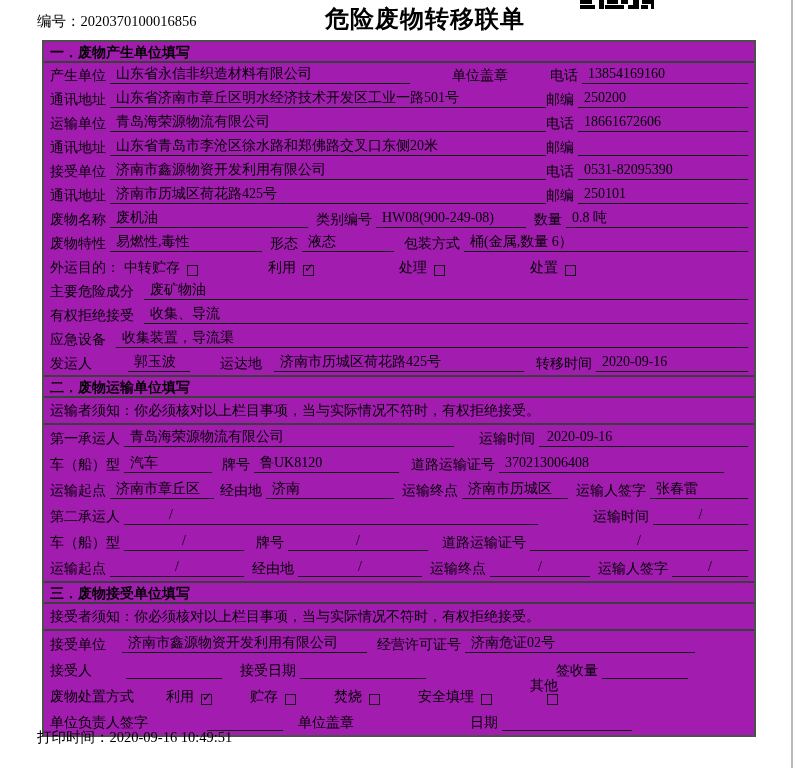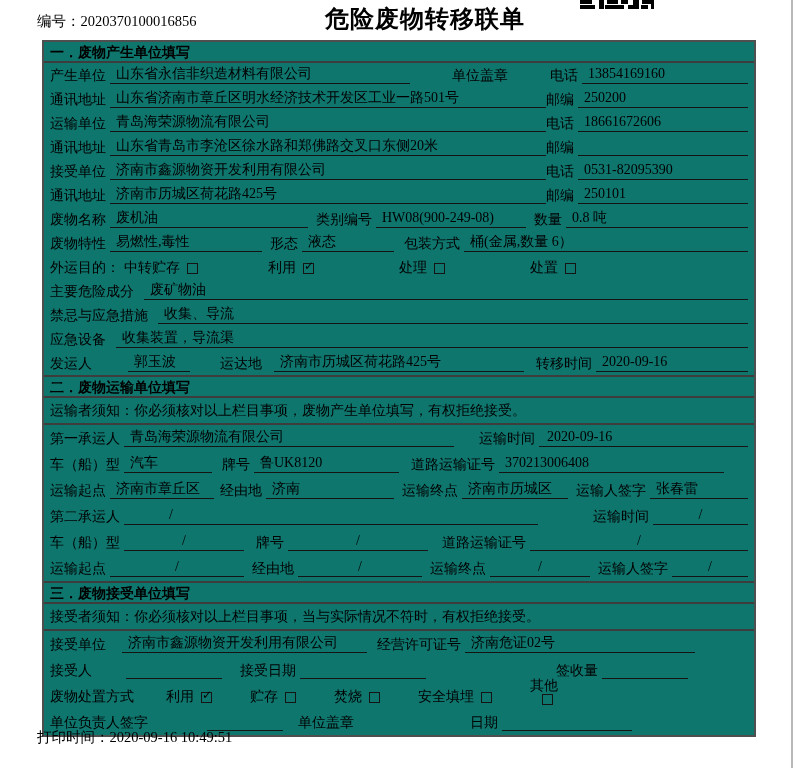--- a/index.html
+++ b/index.html
@@ -6,38 +6,38 @@
   body{
     width:796px;height:768px;background:#ffffff;position:relative;
     font-family:"Liberation Serif","DejaVu Serif",serif;color:#000;overflow:hidden;
   }
   .serial{position:absolute;left:37px;top:12px;font-size:14.5px;white-space:nowrap}
   .doc-title{position:absolute;left:0;top:3px;width:850px;text-align:center;
     font-size:24px;font-weight:bold;letter-spacing:1px}
   .qr{position:absolute;left:580px;top:0;line-height:0}
   .page-edge{position:absolute;left:791px;top:0;width:2px;height:768px;background:#b9b9b9}
   .form{position:absolute;left:42px;top:40px;width:714px;border:2px solid #4f4f4f;
-    box-sizing:border-box;background:#0f766e}
+    box-sizing:border-box;background:#a21caf}
   .section:not(:first-child){border-top:2px solid #3d3d3d}
   .sec-header{height:21px;line-height:20px;padding:1px 6px 0;font-weight:bold;
     font-size:14px;border-bottom:2px solid #3d3d3d;box-sizing:border-box}
   .note-row{height:27px;line-height:26px;padding:0 6px;font-size:14px;
     border-bottom:2px solid #3d3d3d;box-sizing:border-box;white-space:nowrap}
   .frow{display:flex;align-items:flex-end;height:24px;padding:0 6px 3px;
     box-sizing:border-box;font-size:14px}
   .frow.tall{height:26px;padding-bottom:4px}
   .lbl{white-space:nowrap;margin-right:4px;line-height:16px}
   .txt{white-space:nowrap;line-height:16px;box-sizing:border-box}
   .txt.center{text-align:center}
   .val{border-bottom:1px solid #141414;line-height:16px;min-height:17px;
     padding:0 2px 1px 6px;white-space:nowrap;overflow:hidden;box-sizing:border-box;
     display:inline-block}
   .val.flex{flex:1 1 0}
   .val.center{text-align:center;padding-left:2px}
-  .chk{display:flex;align-items:center;line-height:16px;white-space:nowrap}
+  .chk{display:flex;align-items:flex-end;line-height:16px;white-space:nowrap}
   .box{width:11px;height:11px;border:1px solid #141414;margin-left:7px;
     position:relative;box-sizing:border-box;flex:0 0 auto}
   .tick{position:absolute;left:0px;top:-4px;font-size:12px;font-weight:bold;
     font-family:"DejaVu Sans",sans-serif;line-height:12px}
   .footer{position:absolute;left:37px;top:728px;font-size:14.5px;white-space:nowrap}
 </style>
 </head>
 <body>
 
 <div class="serial"><span>编号：</span><span>2020370100016856</span></div>
@@ -137,39 +137,39 @@
         <span class="chk" style="margin-left: 85px;">
           <span class="chk-label">处置</span>
           <span class="box"></span>
         </span>
       </div>
       <div class="frow">
         <span class="lbl">主要危险成分</span>
         <span class="val flex" style="margin-left: 6px;">废矿物油</span>
       </div>
       <div class="frow">
-        <span class="lbl">禁忌与应急措施</span>
+        <span class="lbl">有权拒绝接受</span>
         <span class="val flex" style="margin-left: 6px;">收集、导流</span>
       </div>
       <div class="frow">
         <span class="lbl">应急设备</span>
         <span class="val flex" style="margin-left: 6px;">收集装置，导流渠</span>
       </div>
       <div class="frow">
         <span class="lbl">发运人</span>
         <span class="val" style="width: 62px; margin-left: 32px;">郭玉波</span>
         <span class="lbl" style="margin-left: 30px;">运达地</span>
         <span class="val" style="width: 250px; margin-left: 8px;">济南市历城区荷花路425号</span>
         <span class="lbl" style="margin-left: 12px;">转移时间</span>
         <span class="val flex">2020-09-16</span>
       </div>
     </div>
     <div class="section">
       <div class="sec-header">二．废物运输单位填写</div>
-      <div class="note-row">运输者须知：你必须核对以上栏目事项，废物产生单位填写，有权拒绝接受。</div>
+      <div class="note-row">运输者须知：你必须核对以上栏目事项，当与实际情况不符时，有权拒绝接受。</div>
       <div class="frow tall">
         <span class="lbl">第一承运人</span>
         <span class="val" style="width: 330px;">青岛海荣源物流有限公司</span>
         <span class="lbl" style="margin-left: 25px;">运输时间</span>
         <span class="val flex" style="padding-left: 8px;">2020-09-16</span>
       </div>
       <div class="frow tall">
         <span class="lbl">车（船）型</span>
         <span class="val" style="width: 88px;">汽车</span>
         <span class="lbl" style="margin-left: 10px;">牌号</span>

